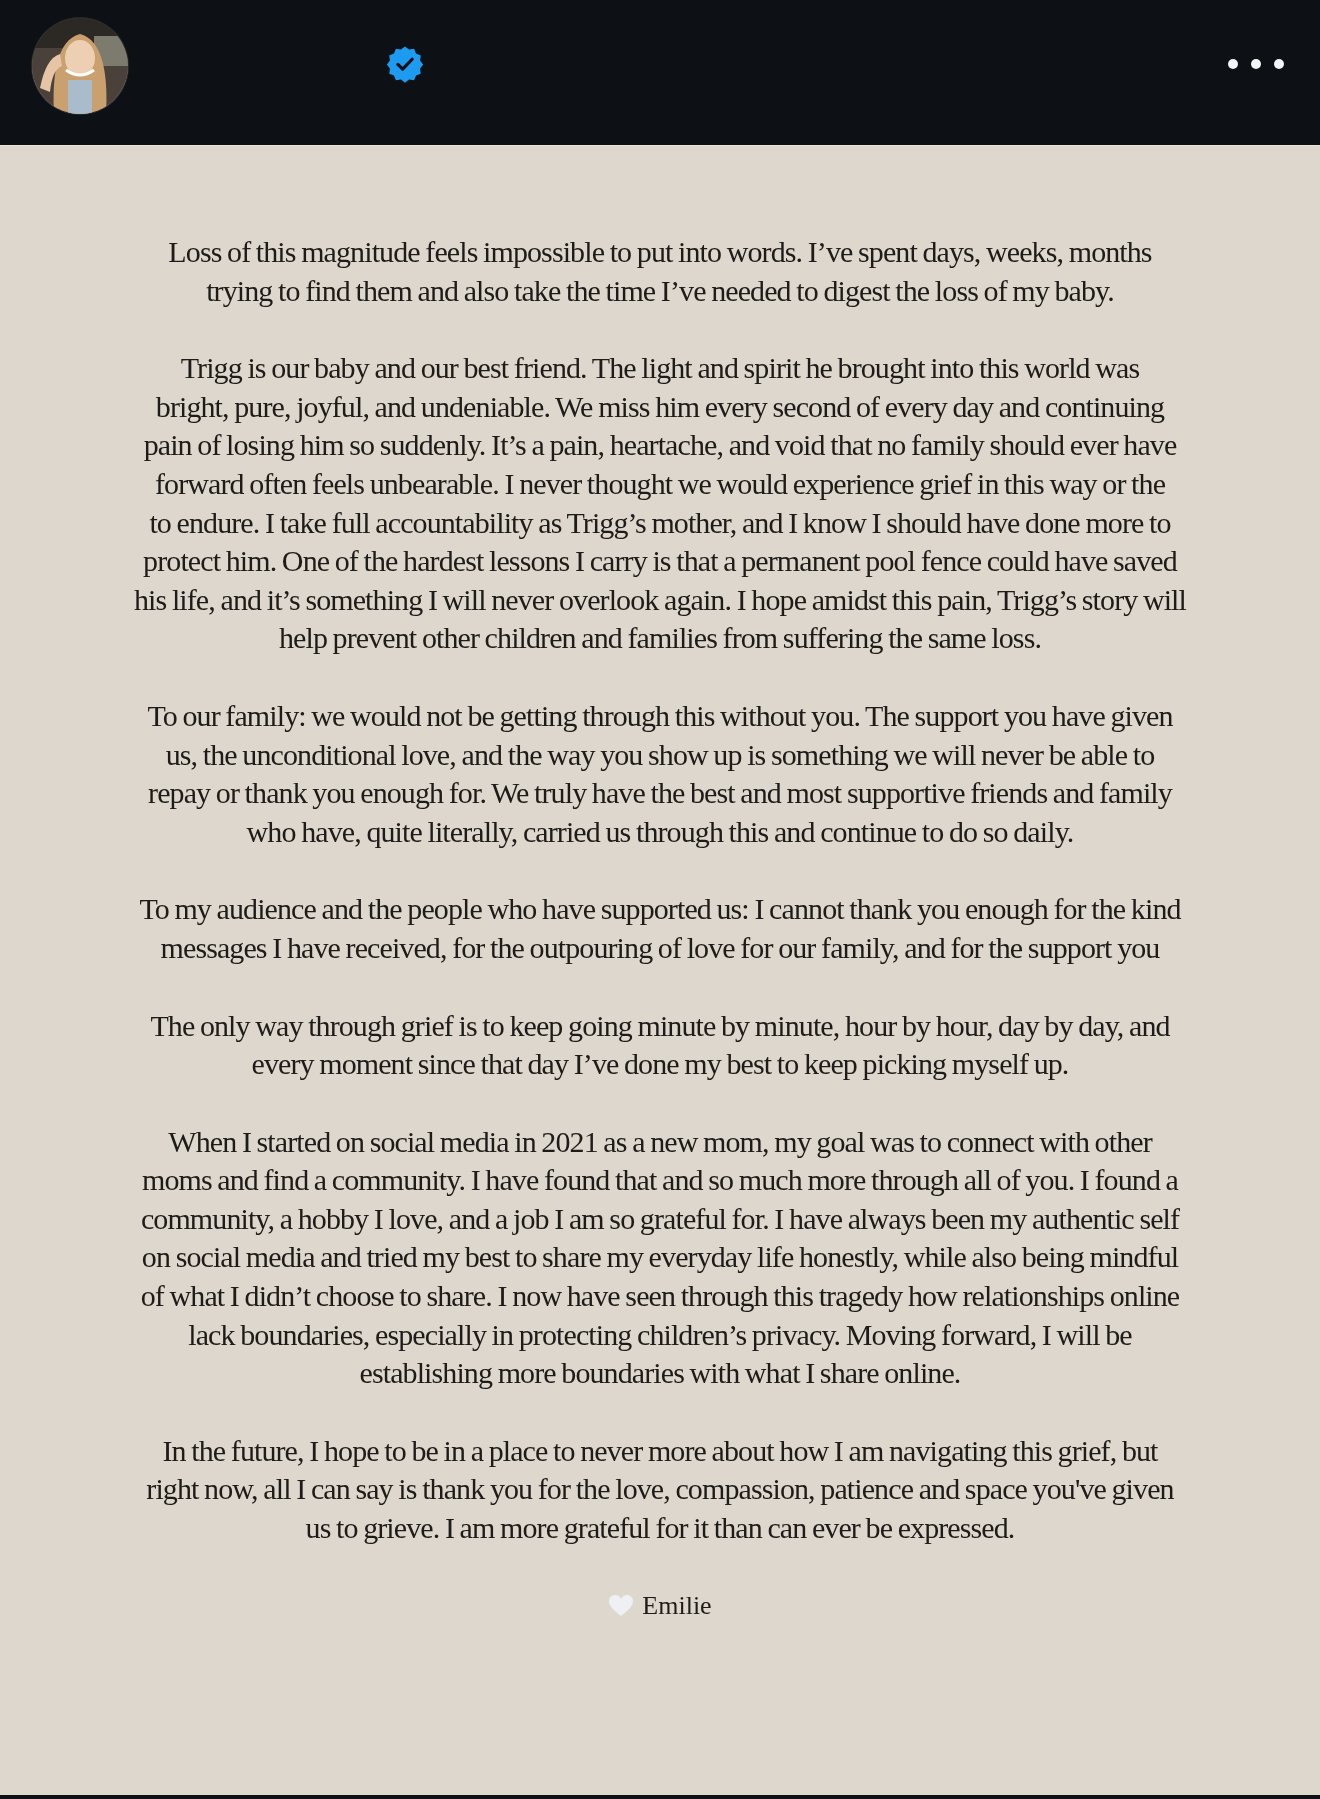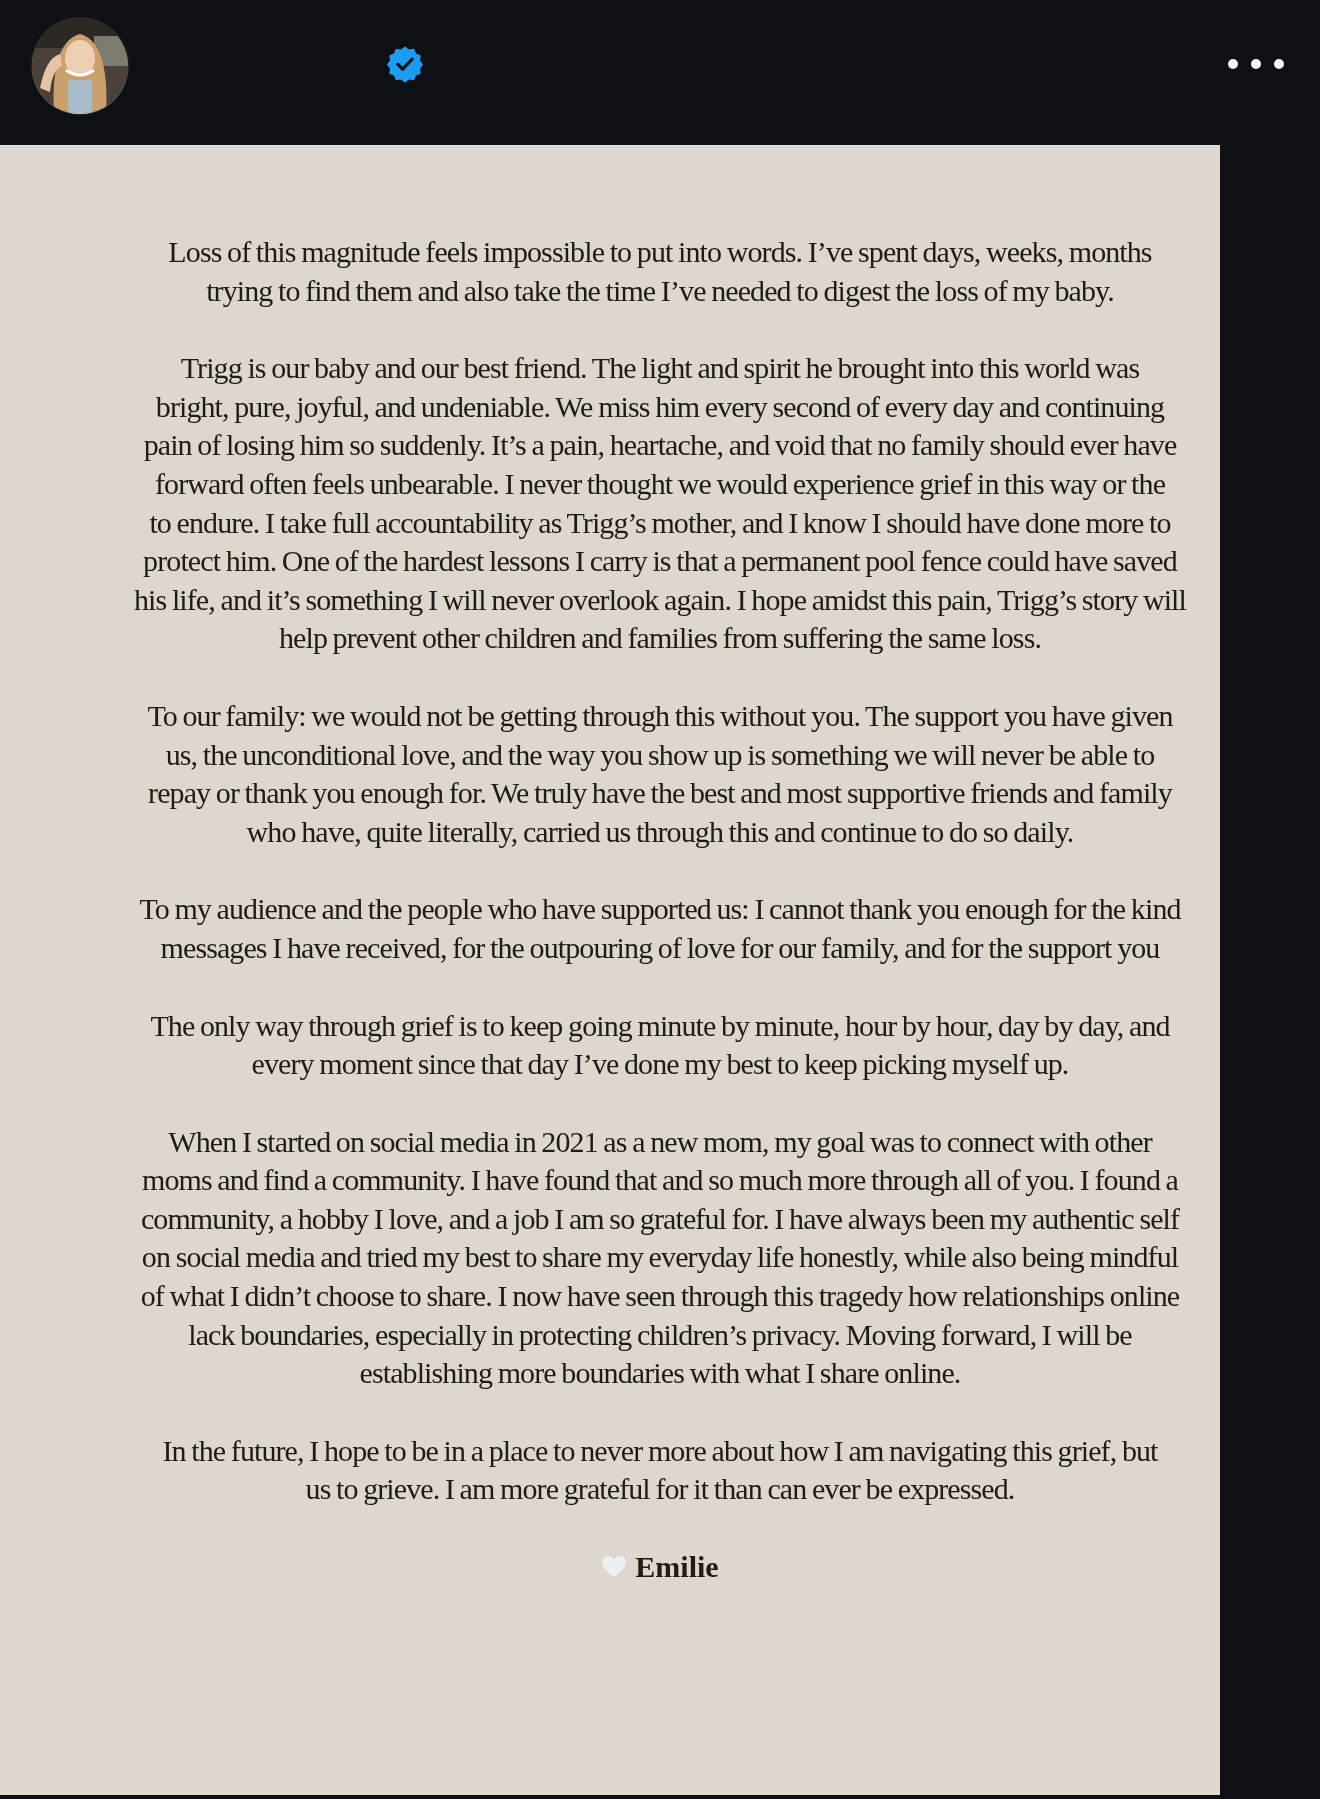--- a/index.html
+++ b/index.html
@@ -70,21 +70,21 @@
     .more .dot {
       width: 10px;
       height: 10px;
       border-radius: 50%;
       background: #f4f5f7;
     }
     .body {
       position: absolute;
       left: 0;
       top: 145px;
-      width: 1220px;
+      width: 1320px;
       height: 1650px;
       background: #ddd7cd;
       border-top: 1px solid #e8e3da;
     }
     .letter {
       position: absolute;
       left: 0;
       top: 87px;
       width: 1320px;
       text-align: center;
@@ -113,24 +113,23 @@
       margin-top: 0;
       height: 38.6px;
     }
     .signature .heart {
       width: 26px;
       height: 24px;
       display: inline-block;
     }
     .signature .name {
       font-family: "Liberation Serif", "DejaVu Serif", serif;
-      font-size: 30px;
+      font-size: 26px;
       color: #1f1b18;
       letter-spacing: 0px;
-      font-weight: bold;
     }
     .bottom-bar {
       position: absolute;
       left: 0;
       top: 1795px;
       width: 1320px;
       height: 4px;
       background: #0d1014;
     }
   </style>
@@ -204,20 +203,21 @@
         <span class="line">moms and find a community. I have found that and so much more through all of you. I found a</span>
         <span class="line">community, a hobby I love, and a job I am so grateful for. I have always been my authentic self</span>
         <span class="line">on social media and tried my best to share my everyday life honestly, while also being mindful</span>
         <span class="line">of what I didn’t choose to share. I now have seen through this tragedy how relationships online</span>
         <span class="line">lack boundaries, especially in protecting children’s privacy. Moving forward, I will be</span>
         <span class="line">establishing more boundaries with what I share online.</span>
       </p>
 
       <p class="para">
         <span class="line">In the future, I hope to be in a place to never more about how I am navigating this grief, but</span>
+        <span class="line">right now, all I can say is thank you for the love, compassion, patience and space you've given</span>
         <span class="line">us to grieve. I am more grateful for it than can ever be expressed.</span>
       </p>
 
       <div class="signature">
         <svg class="heart" viewBox="0 0 26 24">
           <path d="M13 22 C4 15 1 11 1 7 C1 3.5 3.8 1 7 1 C9.6 1 11.6 2.6 13 4.6 C14.4 2.6 16.4 1 19 1 C22.2 1 25 3.5 25 7 C25 11 22 15 13 22 Z" fill="#eef0f3"></path>
         </svg>
         <span class="name">Emilie</span>
       </div>
 

